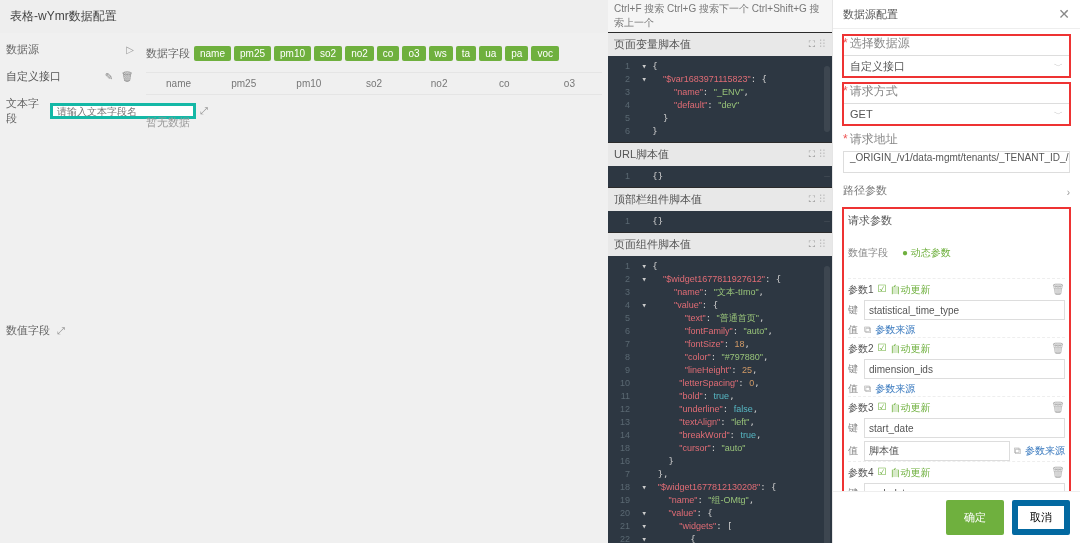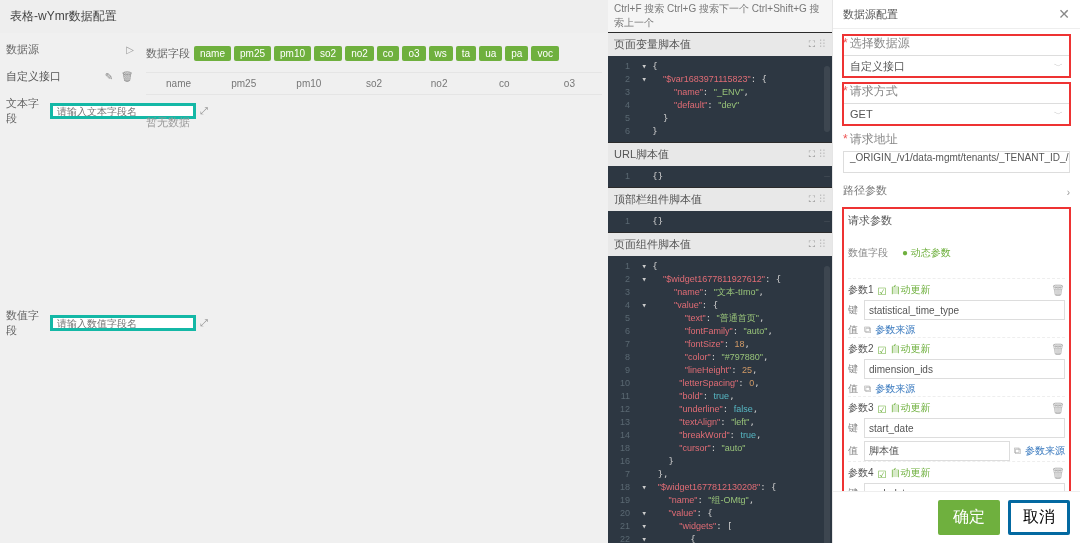--- a/index.html
+++ b/index.html
@@ -39,32 +39,32 @@
 .sel .caret{color:#aaa;font-size:9px}
 .hl{outline:2px solid #e33;outline-offset:-1px}
 .url-input{height:22px;border:1px solid #ddd;padding:0 6px;color:#555;font-size:10px;overflow:hidden;white-space:nowrap;background:#fff}
 .collapser{display:flex;justify-content:space-between;align-items:flex-end;padding:4px 0;color:#777;cursor:pointer}
 .param-box{border:1px solid #eee;padding:4px;display:flex;flex-direction:column;gap:16px}
 .tabs{display:flex;gap:12px;font-size:10px;padding:2px 0}
 .tab{color:#888;cursor:pointer}
 .tab.active{color:#6fb03e}
 .tab .dot{color:#6fb03e;margin-left:2px}
 .param{display:flex;flex-direction:column;gap:3px;border-top:1px dashed #eee;padding-top:4px}
-.param-top{display:flex;align-items:flex-end;gap:4px}
+.param-top{display:flex;align-items:flex-start;gap:4px}
 .param-top .pname{color:#555;font-size:10px}
 .param-top .chk{color:#6fb03e;font-size:10px}
 .param-top .auto{color:#6fb03e;font-size:10px}
 .param-top .del{margin-left:auto;color:#aaa;cursor:pointer}
 .kv{display:flex;align-items:center;gap:4px}
 .kv .k{color:#888;width:12px;font-size:10px}
 .kv .inp{flex:1;height:20px;border:1px solid #ddd;padding:0 4px;font-size:10px;color:#555;background:#fff}
 .kv .src{color:#3a7abf;font-size:10px;cursor:pointer;white-space:nowrap}
 .kv .ico{color:#aaa;font-size:10px;cursor:pointer}
 .rp-foot{display:flex;justify-content:flex-end;gap:8px;padding:8px 10px;border-top:1px solid #eee;background:#fff}
-.btn{padding:4px 12px;border:3px solid #0369a1;background:#fff;font-size:16px;cursor:pointer;border-radius:2px}
+.btn{padding:4px 12px;border:6px solid #0369a1;background:#fff;font-size:11px;cursor:pointer;border-radius:2px}
 .btn.primary{background:#6fb03e;color:#fff;border-color:#6fb03e}
 .scroll-stub{position:absolute;right:2px;top:10px;bottom:10px;width:6px;background:rgba(255,255,255,.08);border-radius:3px}
 </style>
 </head>
 <body>
 
 <div class="left-panel">
   <div class="lp-title">表格-wYmr数据配置</div>
   <div class="lp-body">
     <div class="lp-side">
@@ -79,21 +79,20 @@
         <span class="icon-btn">🗑</span>
       </div>
       <div class="row-item">
         <span class="lbl">文本字段</span>
         <input class="mini-input" placeholder="请输入文本字段名" style="">
         <span class="icon-btn">⤢</span>
       </div>
       <div class="spacer"></div>
       <div class="row-item">
         <span class="lbl">数值字段</span>
-        <input class="mini-input" placeholder="请输入数值字段名" style="">
         <span class="icon-btn">⤢</span>
       </div>
       <div style="height:190px"></div>
     </div>
     <div class="lp-main">
       <div class="row-item">
         <span class="lbl">数据字段</span>
         <div class="chips" id="chips">
             <span class="chip">name</span>
             <span class="chip">pm25</span>

